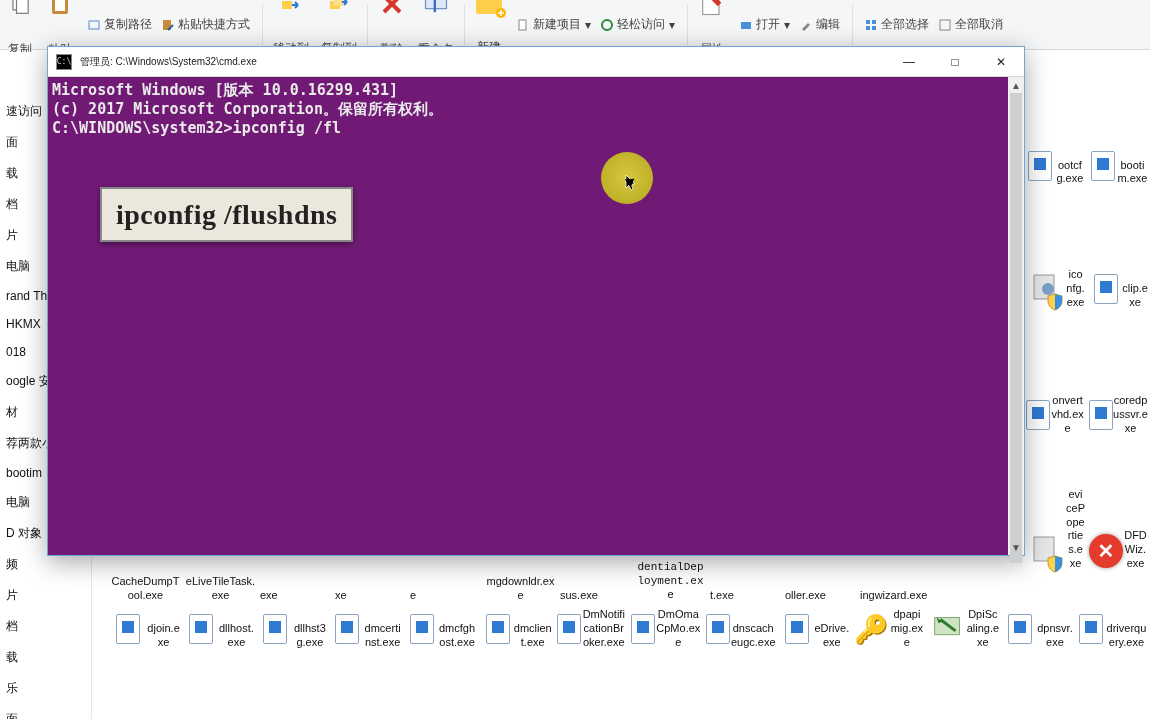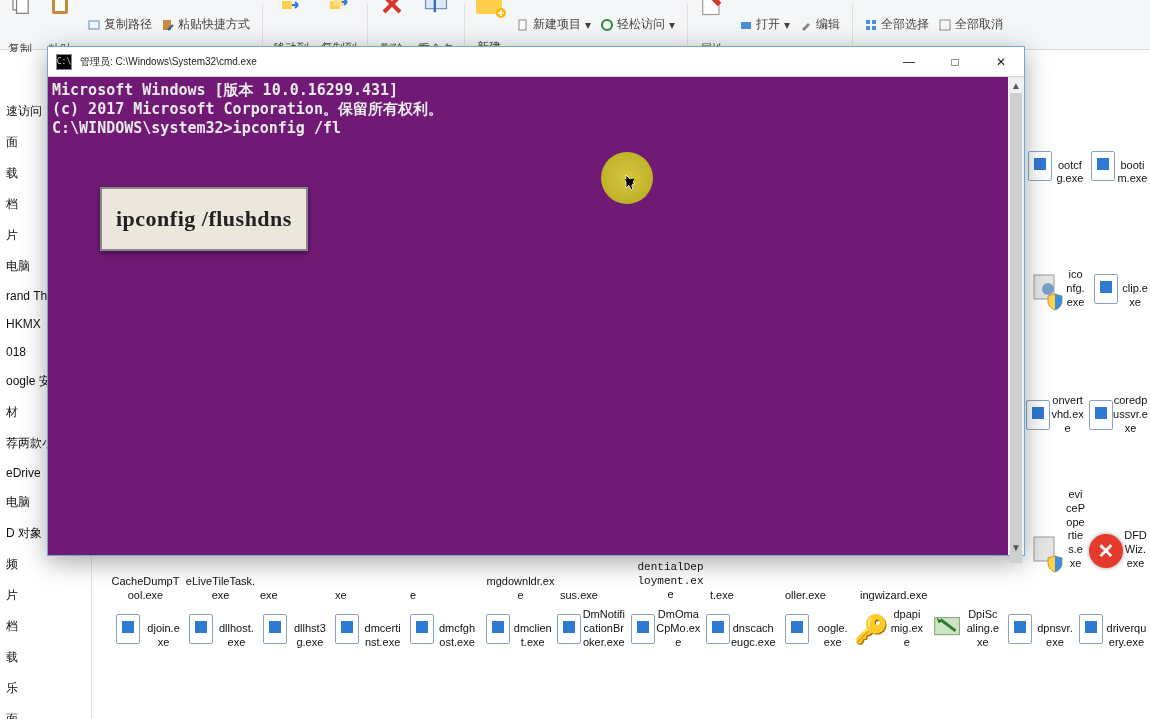--- a/index.html
+++ b/index.html
@@ -198,23 +198,23 @@
     background:#cfcfcf;
   }
   .cmd-line { white-space:pre; }
 
   
   .overlay-hint {
     position:absolute;
     top:110px; left:52px;
     background:#ece7dc;
     border:2px solid #888;
-    padding:16px 14px;
+    padding:8px 14px;
     font-family:"Comic Sans MS","Segoe Script",cursive;
-    font-size:22px;
+    font-size:28px;
     color:#222;
     letter-spacing:0.5px;
     box-shadow:0 2px 6px rgba(0,0,0,.4);
   }
 
   
   .spotlight {
     position:absolute;
     top:152px; left:601px;
     width:52px; height:52px;
@@ -418,21 +418,21 @@
     <div class="side-item">载</div>
     <div class="side-item">档</div>
     <div class="side-item">片</div>
     <div class="side-item">电脑</div>
     <div class="side-item">rand The</div>
     <div class="side-item">HKMX</div>
     <div class="side-item">018</div>
     <div class="side-item">oogle 安</div>
     <div class="side-item">材</div>
     <div class="side-item">荐两款小</div>
-    <div class="side-item">eDrive</div>
+    <div class="side-item">bootim</div>
     <div class="side-item">电脑</div>
     <div class="side-item">D 对象</div>
     <div class="side-item">频</div>
     <div class="side-item">片</div>
     <div class="side-item">档</div>
     <div class="side-item">载</div>
     <div class="side-item">乐</div>
     <div class="side-item">面</div>
   </div>
 
@@ -604,21 +604,21 @@
       <div class="file-item">
         <div class="file-icon-box">
           <div class="file-icon-exe"></div>
         </div>
         <div class="file-label">dnscacheugc.exe</div>
       </div>
       <div class="file-item">
         <div class="file-icon-box">
           <div class="file-icon-exe"></div>
         </div>
-        <div class="file-label">oogle.exe</div>
+        <div class="file-label">eDrive.exe</div>
       </div>
       <div class="file-item">
         <div class="file-icon-box key-icn" style="font-size:28px;">🔑</div>
         <div class="file-label">dpapimig.exe</div>
       </div>
       <div class="file-item">
         <div class="file-icon-box">
           <svg viewBox="0 0 40 40" width="38" height="38">
             <rect x="6" y="8" width="26" height="18" fill="#cfe4c4" stroke="#7aa06a"></rect>
             <path d="M28 22 L12 10" stroke="#2d7a2d" stroke-width="3" marker-end=""></path>

